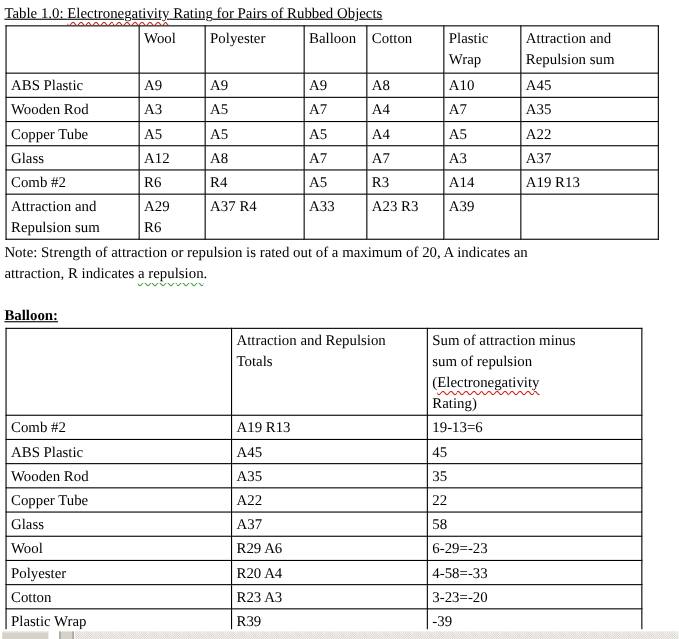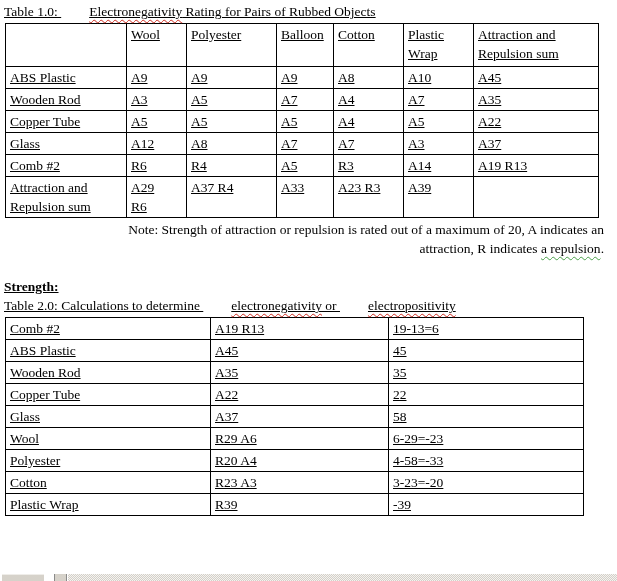--- a/index.html
+++ b/index.html
@@ -8,42 +8,41 @@
     background:#ffffff;color:#000;
     font-family:"Liberation Serif","DejaVu Serif",serif;
     font-size:13.5px;line-height:19px;
   }
   .doc{padding:2px 0 0 4px;}
   .caption{text-decoration:underline;text-decoration-thickness:1px;margin:0 0 2px 0;}
   .sp-red{
     text-decoration-line:underline;text-decoration-style:wavy;
     text-decoration-color:#cc2a1e;text-decoration-thickness:1px;
     text-underline-offset:3px;
-    margin-left:28px;
   }
   .sp-green{
     text-decoration-line:underline;text-decoration-style:wavy;
     text-decoration-color:#4aa04a;text-decoration-thickness:1px;
     text-underline-offset:3px;
   }
-  table{border-collapse:collapse;table-layout:fixed;margin-left:1px;text-decoration:underline;}
+  table{border-collapse:collapse;table-layout:fixed;margin-left:1px;}
   th,td{
     border:1px solid #000;
     padding:1px 4px;
     text-align:left;vertical-align:top;
     font-weight:normal;
     white-space:pre-line;
     overflow:hidden;
   }
   .t1{width:593px;}
   .t1 .hdr th{height:40px;}
   .t1 td{height:18px;}
   .t2{width:578px;margin-top:2px;}
   .t2 td{height:18px;}
-  .note{margin:2px 0 0 0;white-space:pre-line;width:600px;text-align:right;}
+  .note{margin:2px 0 0 0;white-space:pre-line;width:600px;}
   .analysis{font-weight:bold;text-decoration:underline;margin:19px 0 0 0;}
   .caption2{text-decoration:underline;text-decoration-thickness:1px;margin:0;}
   
   .bottom-bar{position:absolute;left:0;right:0;bottom:0;height:9px;background:#fff;}
   .view-buttons{position:absolute;left:2px;top:2px;bottom:0;width:42px;background:#d6d2ca;border-top:1px solid #efede9;}
   .scroll-thumb{position:absolute;left:54px;top:2px;bottom:0;width:11px;background:#d6d2ca;border-left:1px solid #8a8a8a;border-right:1px solid #8a8a8a;}
   .scroll-track{
     position:absolute;left:68px;right:0;top:2px;bottom:0;
     background-color:#f4f3f1;
     background-image:
@@ -134,31 +133,38 @@
       <td>A23 R3</td>
       <td>A39</td>
       <td></td>
     </tr>
   </tbody>
     </table>
 
   <p class="note"><span>Note: Strength of attraction or repulsion is rated out of a maximum of 20, A indicates an
 attraction, R indicates </span><span class="sp-green">a repulsion</span><span>.</span></p>
 
-  <p class="analysis">Strength:</p>
-
-  <p class="caption2"><span>Table 2.0: Calculations to determine </span><span class="sp-red">electronegativity</span><span> or </span><span class="sp-red">electropositivity</span></p>
+  <p class="analysis">Balloon:</p>
+
 
   <table class="t2">
     <colgroup>
       <col style="width:205px">
         <col style="width:178px">
         <col style="width:195px">
     </colgroup>
     <tbody>
+        <tr>
+      <th></th>
+      <th>Attraction and Repulsion Totals</th>
+      <th><span>Sum of attraction minus
+sum of repulsion
+(</span><span class="sp-red">Electronegativity</span><span>
+Rating)</span></th>
+    </tr>
     <tr>
       <td>Comb #2</td>
       <td>A19 R13</td>
       <td>19-13=6</td>
     </tr>
     <tr>
       <td>ABS Plastic</td>
       <td>A45</td>
       <td>45</td>
     </tr>

